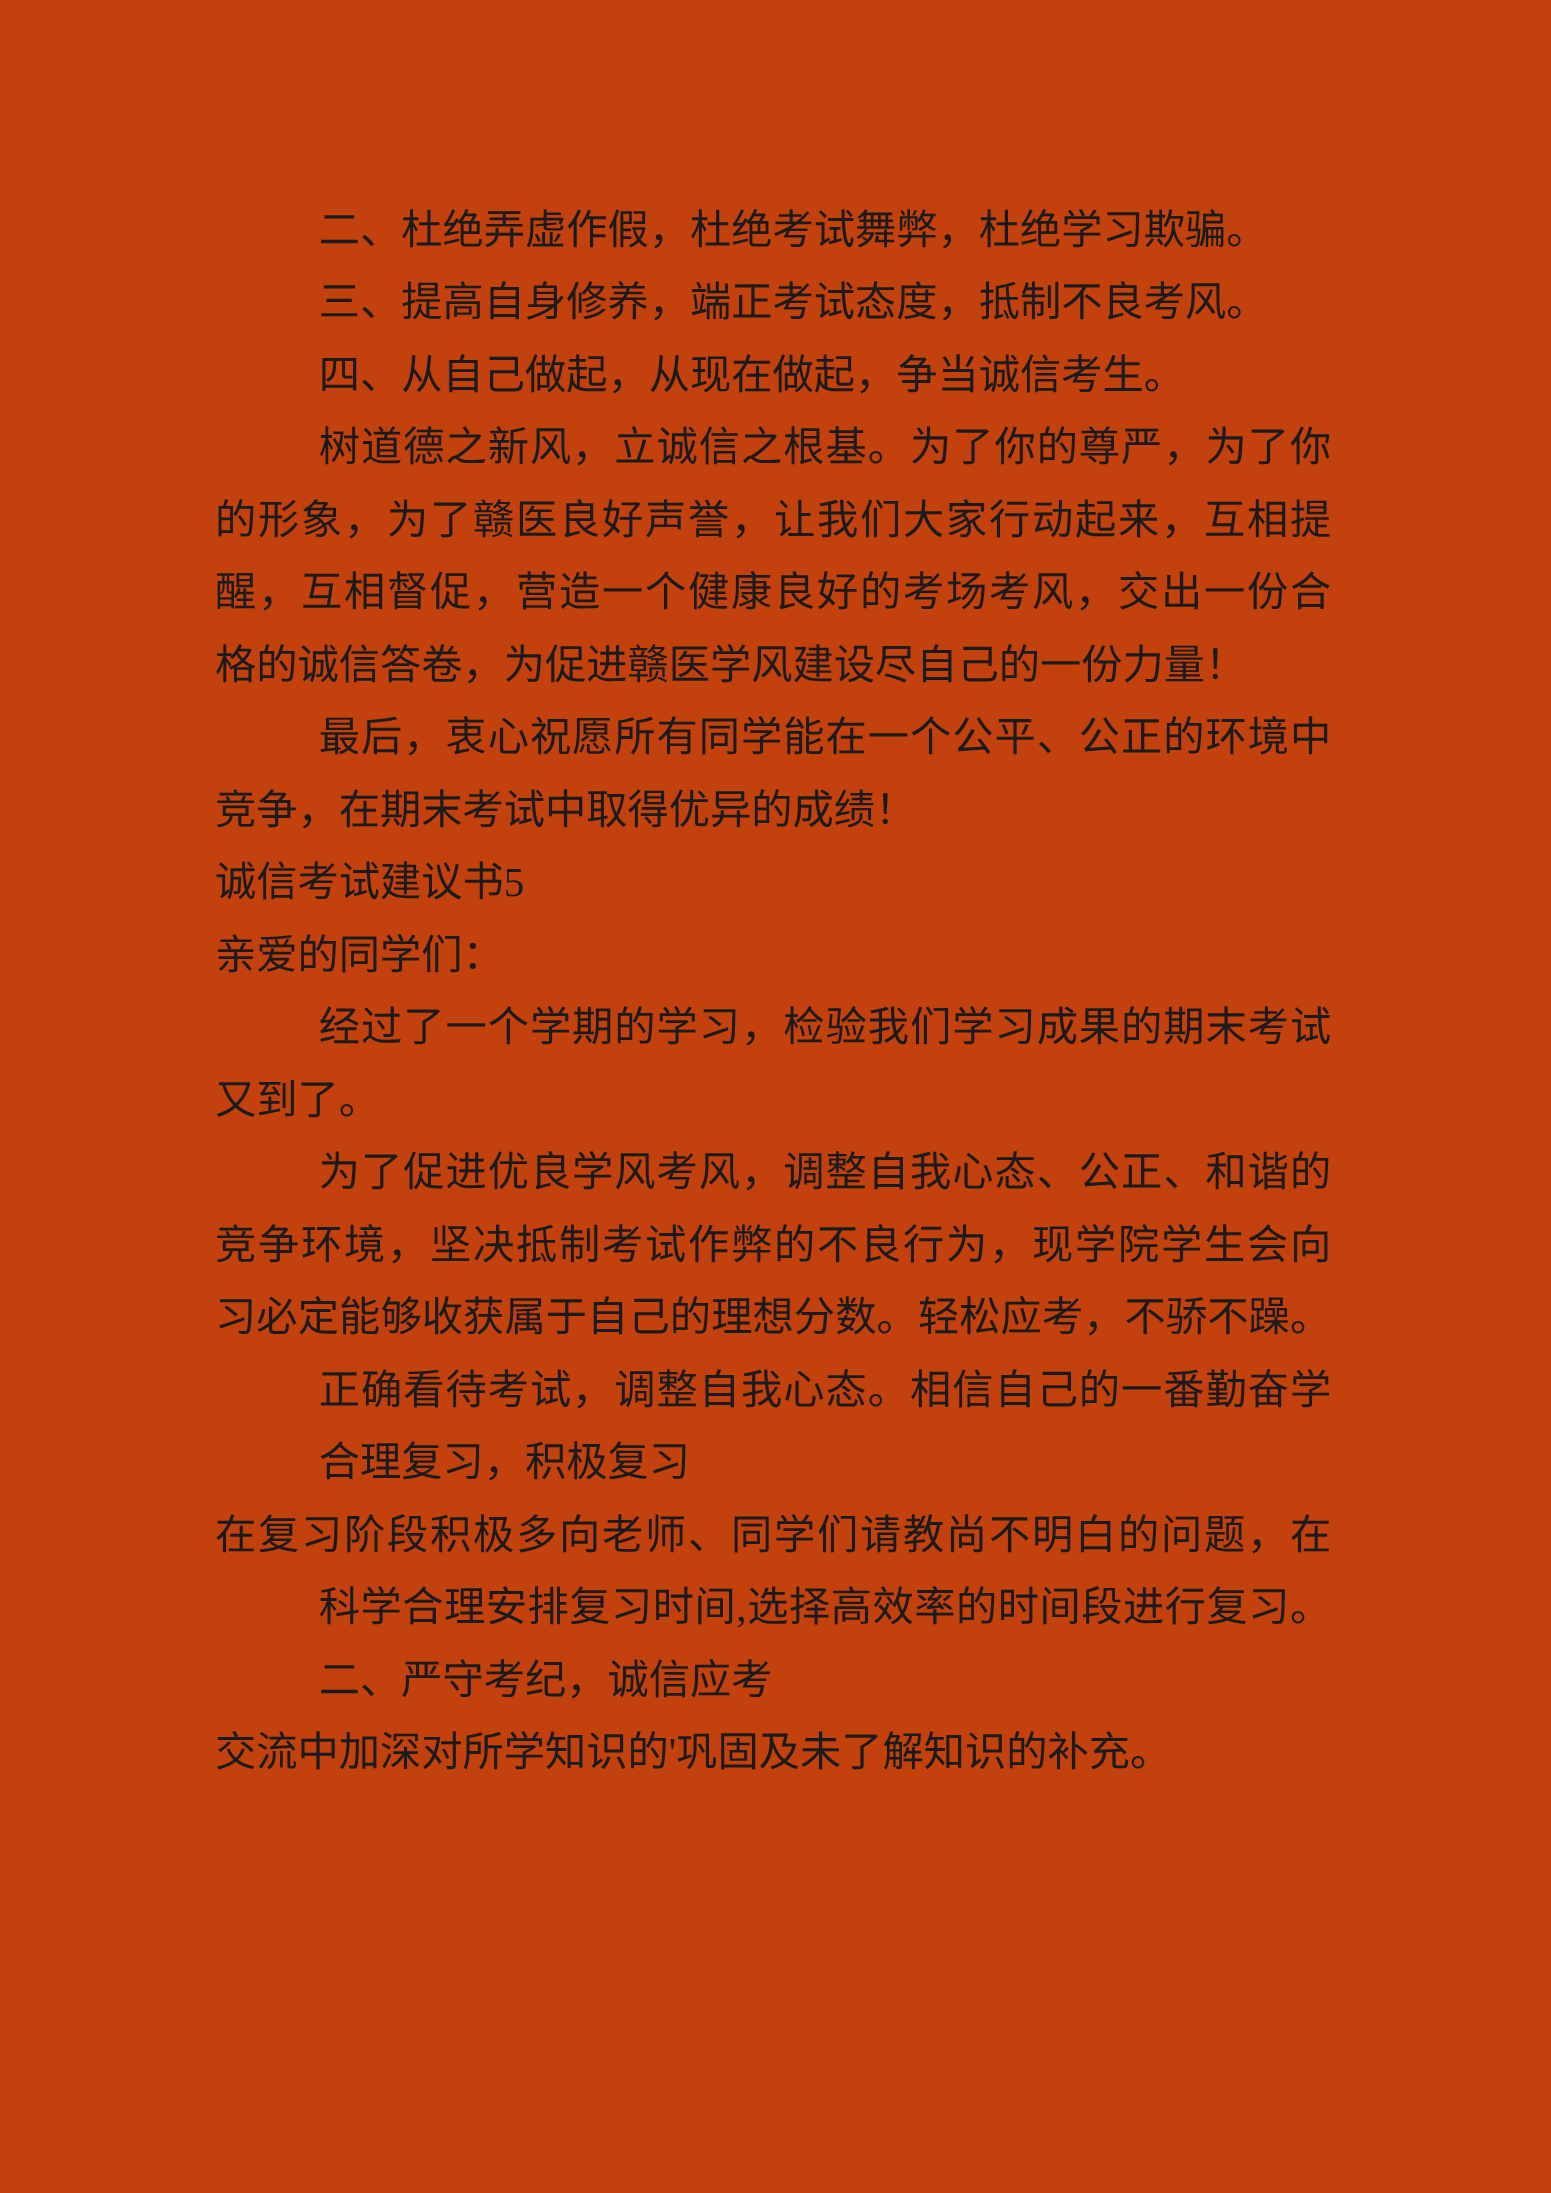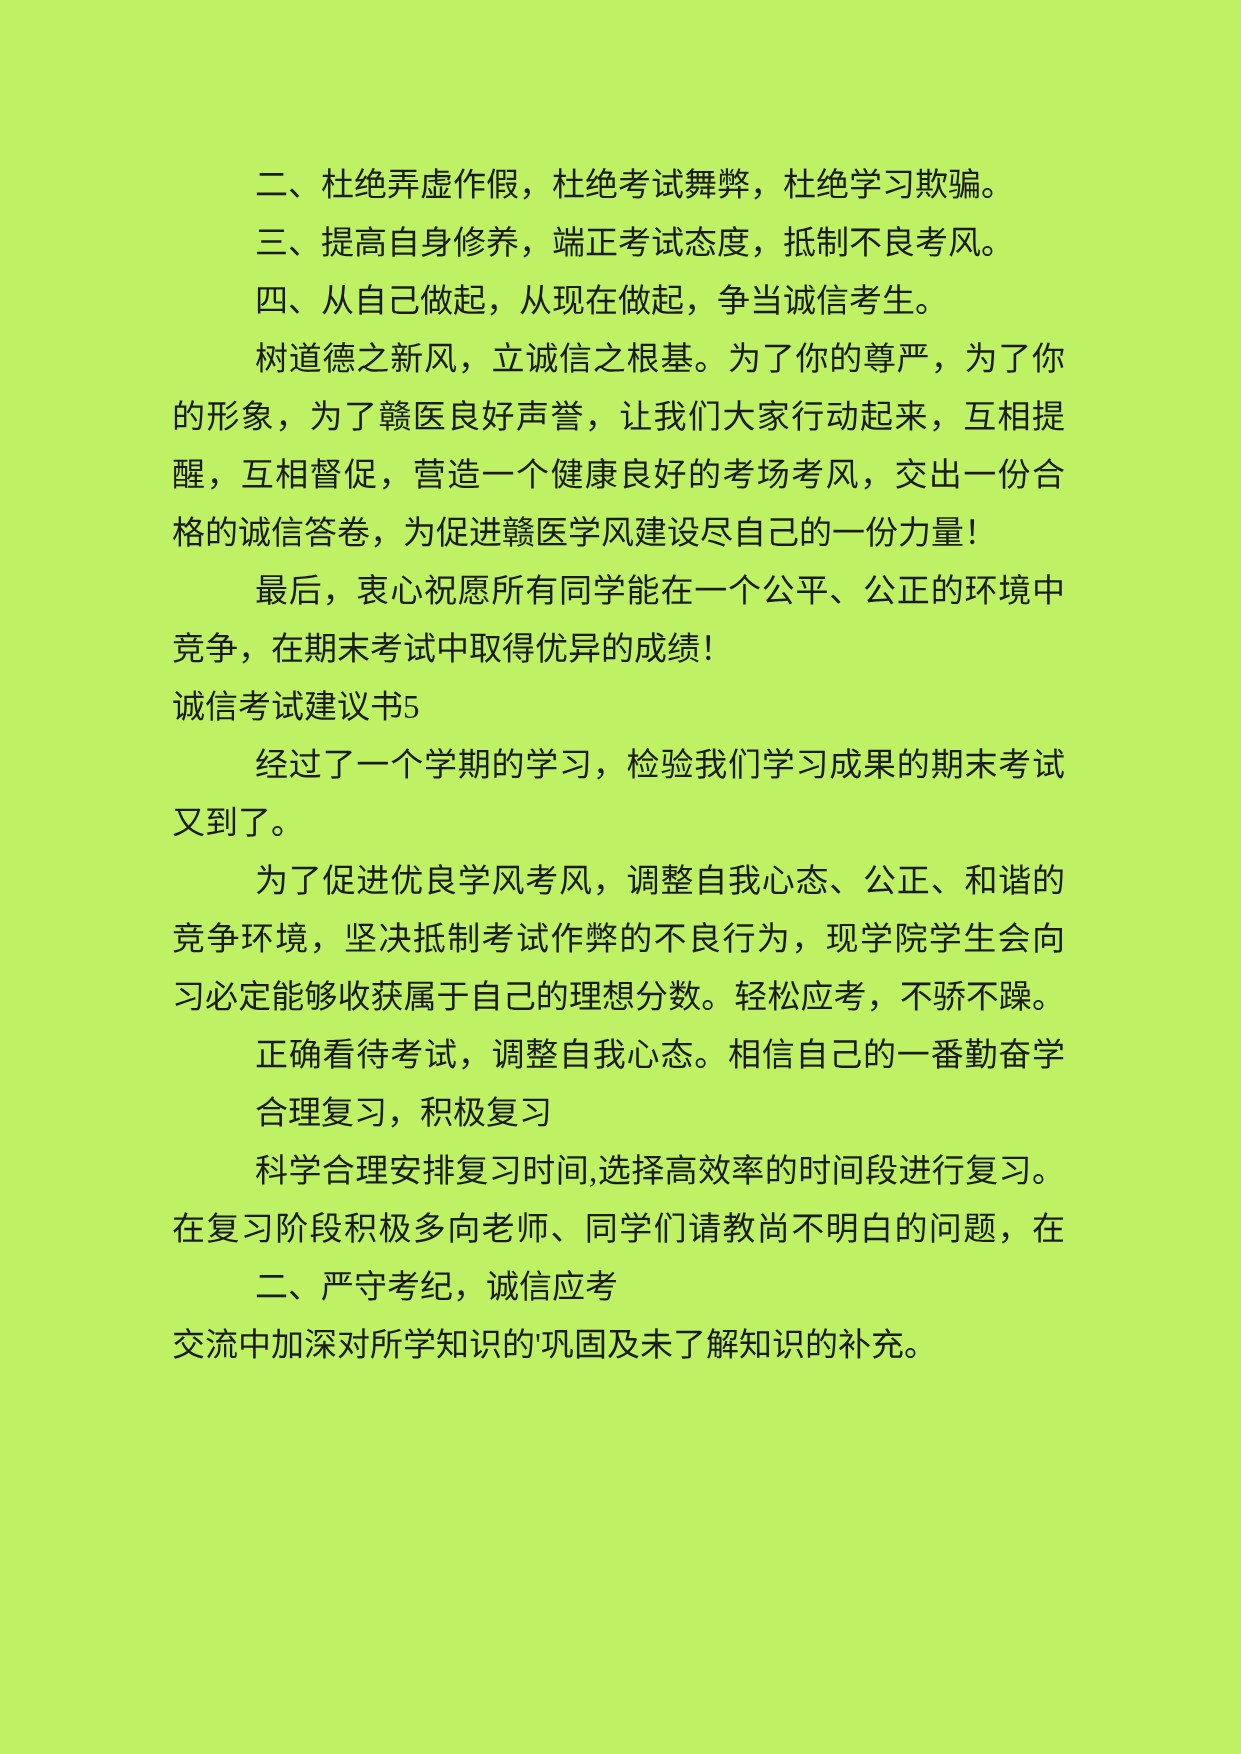--- a/index.html
+++ b/index.html
@@ -4,21 +4,21 @@
 <style>
   html, body {
     margin: 0;
     padding: 0;
     background: #ffffff;
   }
   .page {
     position: relative;
     width: 1241px;
     height: 1754px;
-    background: #bef264;
+    background: #c2410c;
     overflow: hidden;
   }
   .text-block {
     position: absolute;
     left: 172px;
     top: 156px;
     width: 893px;
   }
   .line {
     font-family: "Liberation Serif", "DejaVu Serif", serif;
@@ -47,25 +47,26 @@
       <div class="line indent">二、杜绝弄虚作假，杜绝考试舞弊，杜绝学习欺骗。</div>
       <div class="line indent">三、提高自身修养，端正考试态度，抵制不良考风。</div>
       <div class="line indent">四、从自己做起，从现在做起，争当诚信考生。</div>
       <div class="line indent fill">树道德之新风，立诚信之根基。为了你的尊严，为了你</div>
       <div class="line fill">的形象，为了赣医良好声誉，让我们大家行动起来，互相提</div>
       <div class="line fill">醒，互相督促，营造一个健康良好的考场考风，交出一份合</div>
       <div class="line">格的诚信答卷，为促进赣医学风建设尽自己的一份力量！</div>
       <div class="line indent fill">最后，衷心祝愿所有同学能在一个公平、公正的环境中</div>
       <div class="line">竞争，在期末考试中取得优异的成绩！</div>
       <div class="line">诚信考试建议书5</div>
+      <div class="line">亲爱的同学们：</div>
       <div class="line indent fill">经过了一个学期的学习，检验我们学习成果的期末考试</div>
       <div class="line">又到了。</div>
       <div class="line indent fill">为了促进优良学风考风，调整自我心态、公正、和谐的</div>
       <div class="line fill">竞争环境，坚决抵制考试作弊的不良行为，现学院学生会向</div>
       <div class="line fill">习必定能够收获属于自己的理想分数。轻松应考，不骄不躁。</div>
       <div class="line indent fill">正确看待考试，调整自我心态。相信自己的一番勤奋学</div>
       <div class="line indent">合理复习，积极复习</div>
+      <div class="line fill">在复习阶段积极多向老师、同学们请教尚不明白的问题，在</div>
       <div class="line indent fill">科学合理安排复习时间,选择高效率的时间段进行复习。</div>
-      <div class="line fill">在复习阶段积极多向老师、同学们请教尚不明白的问题，在</div>
       <div class="line indent">二、严守考纪，诚信应考</div>
       <div class="line">交流中加深对所学知识的'巩固及未了解知识的补充。</div>
     </div>
 </div>
 
 </body></html>

